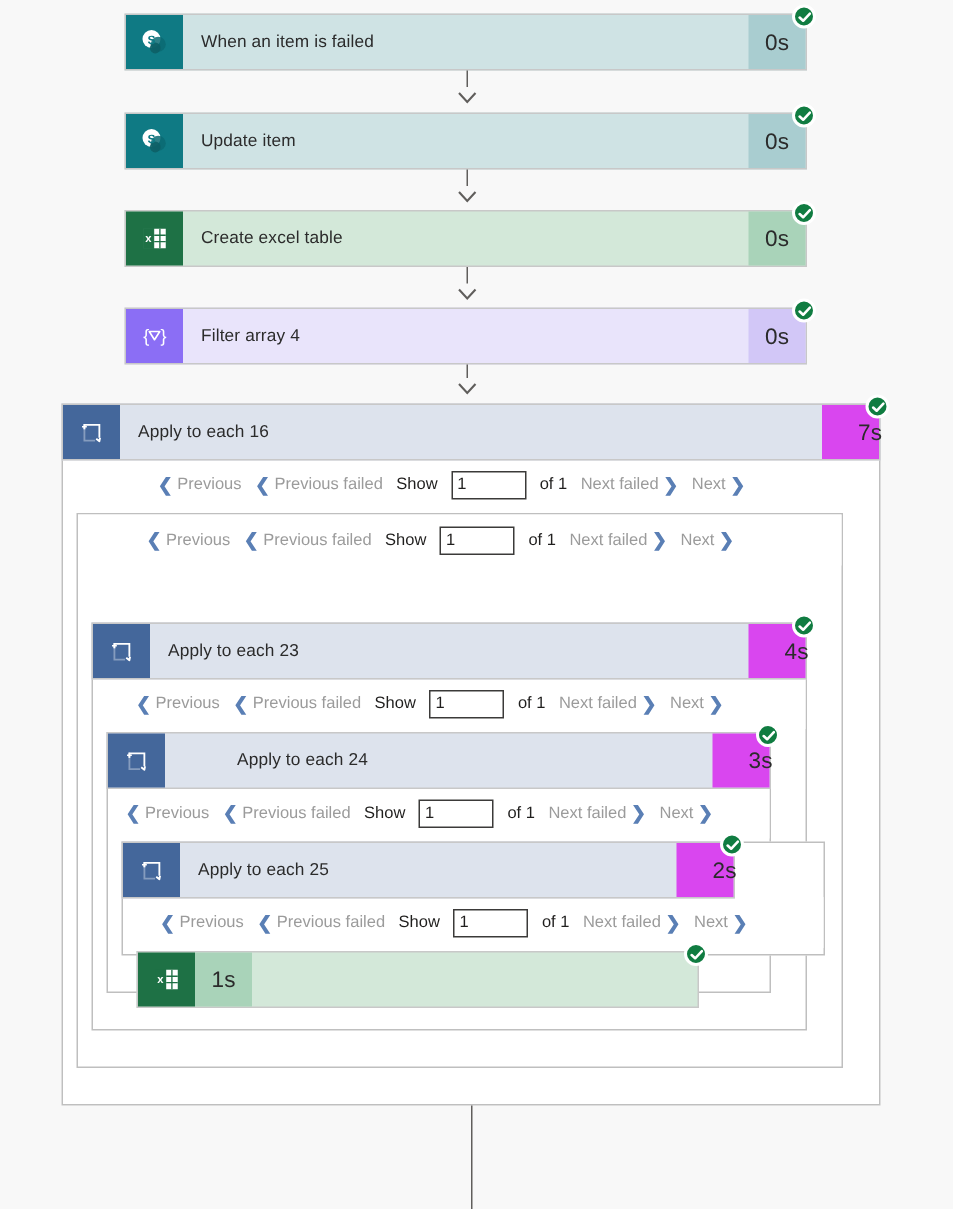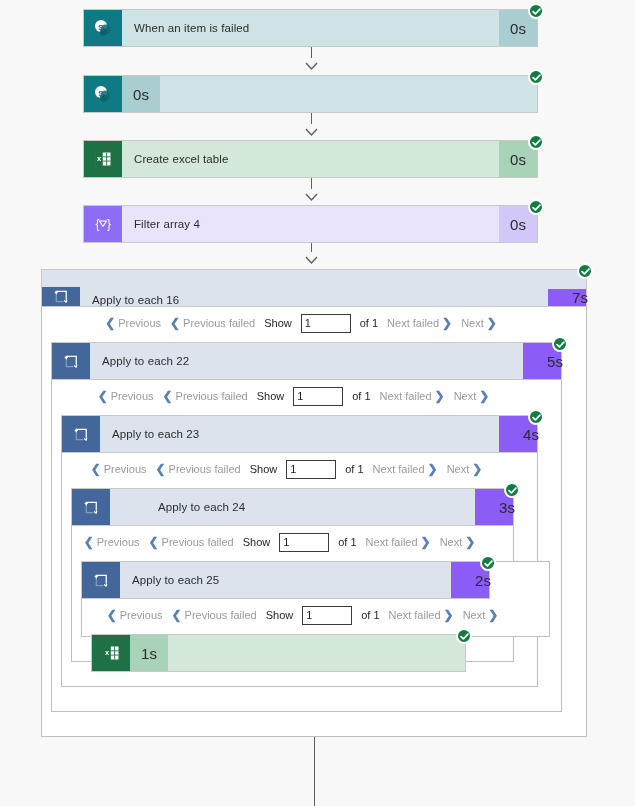--- a/index.html
+++ b/index.html
@@ -50,21 +50,21 @@
   .t-excel { background: #d3e8d9; }
   .t-excel .card-icon { background: #1e7145; }
   .t-excel .card-dur  { background: #a9d3b9; }
   
   .t-filter { background: #e9e4fb; }
   .t-filter .card-icon { background: #8b6ef5; }
   .t-filter .card-dur  { background: #d2c7f7; }
   
   .t-loop { background: #dde3ed; }
   .t-loop .card-icon { background: #44679b; }
-  .t-loop .card-dur  { background: #8b5cf6; padding-left: 26px; }
+  .t-loop .card-dur  { background: #d946ef; padding-left: 26px; }
 
   
   .badge {
     position: absolute;
     top: -7px; right: -7px;
     width: 16px; height: 16px;
     border-radius: 50%;
     background: #107c41;
     border: 2px solid #ffffff;
     display: flex; align-items: center; justify-content: center;
@@ -159,20 +159,21 @@
 
   <div class="card t-sharepoint" style="left:83px; top:75px; width:455px; position:absolute;">
     <div class="card-icon">
       <svg width="20" height="20" viewBox="0 0 20 20">
         <circle cx="8" cy="8" r="6" fill="#ffffff"></circle>
         <circle cx="12.5" cy="11.5" r="5" fill="#0a6a72" opacity=".85"></circle>
         <circle cx="10.5" cy="14" r="3.6" fill="#0d5f66" opacity=".9"></circle>
         <text x="8" y="11.5" font-size="8" font-weight="bold" fill="#0f7a84" text-anchor="middle" font-family="Liberation Sans, sans-serif">S</text>
       </svg>
     </div>
+    <div class="card-title">Update item</div>
     <div class="card-dur">0s</div>
     <div class="badge">
       <svg width="9" height="9" viewBox="0 0 10 10">
           <path d="M1.2 5.2 L3.8 7.6 L8.8 2.3" stroke="#ffffff" stroke-width="1.9" fill="none" stroke-linecap="round" stroke-linejoin="round"></path>
         </svg>
     </div>
   </div>
 
   <div class="connector" style="left:303px; top:113px; height:28px;">
     <div class="stem"></div>
@@ -236,21 +237,21 @@
     <div class="stem"></div>
     <div class="head">
       <svg width="13" height="9" viewBox="0 0 13 9">
           <path d="M1 1 L6.5 7 L12 1" stroke="#605e5c" stroke-width="1.4" fill="none"></path>
         </svg>
     </div>
   </div>
 
   <div class="scope" style="left:41px; top:269px; width:546px; height:468px;">
 
-    <div class="card t-loop scope-head" style="margin:-1px; width:546px;align-items:flex-end;">
+    <div class="card t-loop scope-head" style="margin:-1px; width:546px;">
       <div class="card-icon">
         <svg width="19" height="19" viewBox="0 0 20 20">
           <path d="M4.5 7.5 L4.5 4.5 L15 4.5 L15 13.5" stroke="#ffffff" stroke-width="1.3" fill="none"></path>
           <path d="M15.5 13.5 L15 16 L12.8 14.2" stroke="#ffffff" stroke-width="1.3" fill="none" stroke-linejoin="round"></path>
           <path d="M4.5 7.5 L4.5 15.5 L12 15.5" stroke="#ffffff" stroke-width="1.3" fill="none" opacity=".35"></path>
           <path d="M2.8 5.8 L6.2 5.8 M4.5 4.1 L4.5 7.5" stroke="#ffffff" stroke-width="1.1"></path>
         </svg>
       </div>
       <div class="card-title">Apply to each 16</div>
       <div class="card-dur">7s</div>
@@ -278,37 +279,20 @@
         <span class="pg-chev">❯</span>
       </span>
       <span class="pg-link">
         <span>Next</span>
         <span class="pg-chev">❯</span>
       </span>
     </div>
 
     <div class="scope" style="left:9px; top:72px; width:511px; height:370px;">
 
-      <div class="card t-loop scope-head" style="margin:-1px; width:511px;">
-        <div class="card-icon">
-          <svg width="19" height="19" viewBox="0 0 20 20">
-            <path d="M4.5 7.5 L4.5 4.5 L15 4.5 L15 13.5" stroke="#ffffff" stroke-width="1.3" fill="none"></path>
-            <path d="M15.5 13.5 L15 16 L12.8 14.2" stroke="#ffffff" stroke-width="1.3" fill="none" stroke-linejoin="round"></path>
-            <path d="M4.5 7.5 L4.5 15.5 L12 15.5" stroke="#ffffff" stroke-width="1.3" fill="none" opacity=".35"></path>
-            <path d="M2.8 5.8 L6.2 5.8 M4.5 4.1 L4.5 7.5" stroke="#ffffff" stroke-width="1.1"></path>
-          </svg>
-        </div>
-        <div class="card-title">Apply to each 22</div>
-        <div class="card-dur">5s</div>
-        <div class="badge">
-          <svg width="9" height="9" viewBox="0 0 10 10">
-              <path d="M1.2 5.2 L3.8 7.6 L8.8 2.3" stroke="#ffffff" stroke-width="1.9" fill="none" stroke-linecap="round" stroke-linejoin="round"></path>
-            </svg>
-        </div>
-      </div>
 
       <div class="pager">
         <span class="pg-link">
           <span class="pg-chev">❮</span>
           <span>Previous</span>
         </span>
         <span class="pg-link">
           <span class="pg-chev">❮</span>
           <span>Previous failed</span>
         </span>

